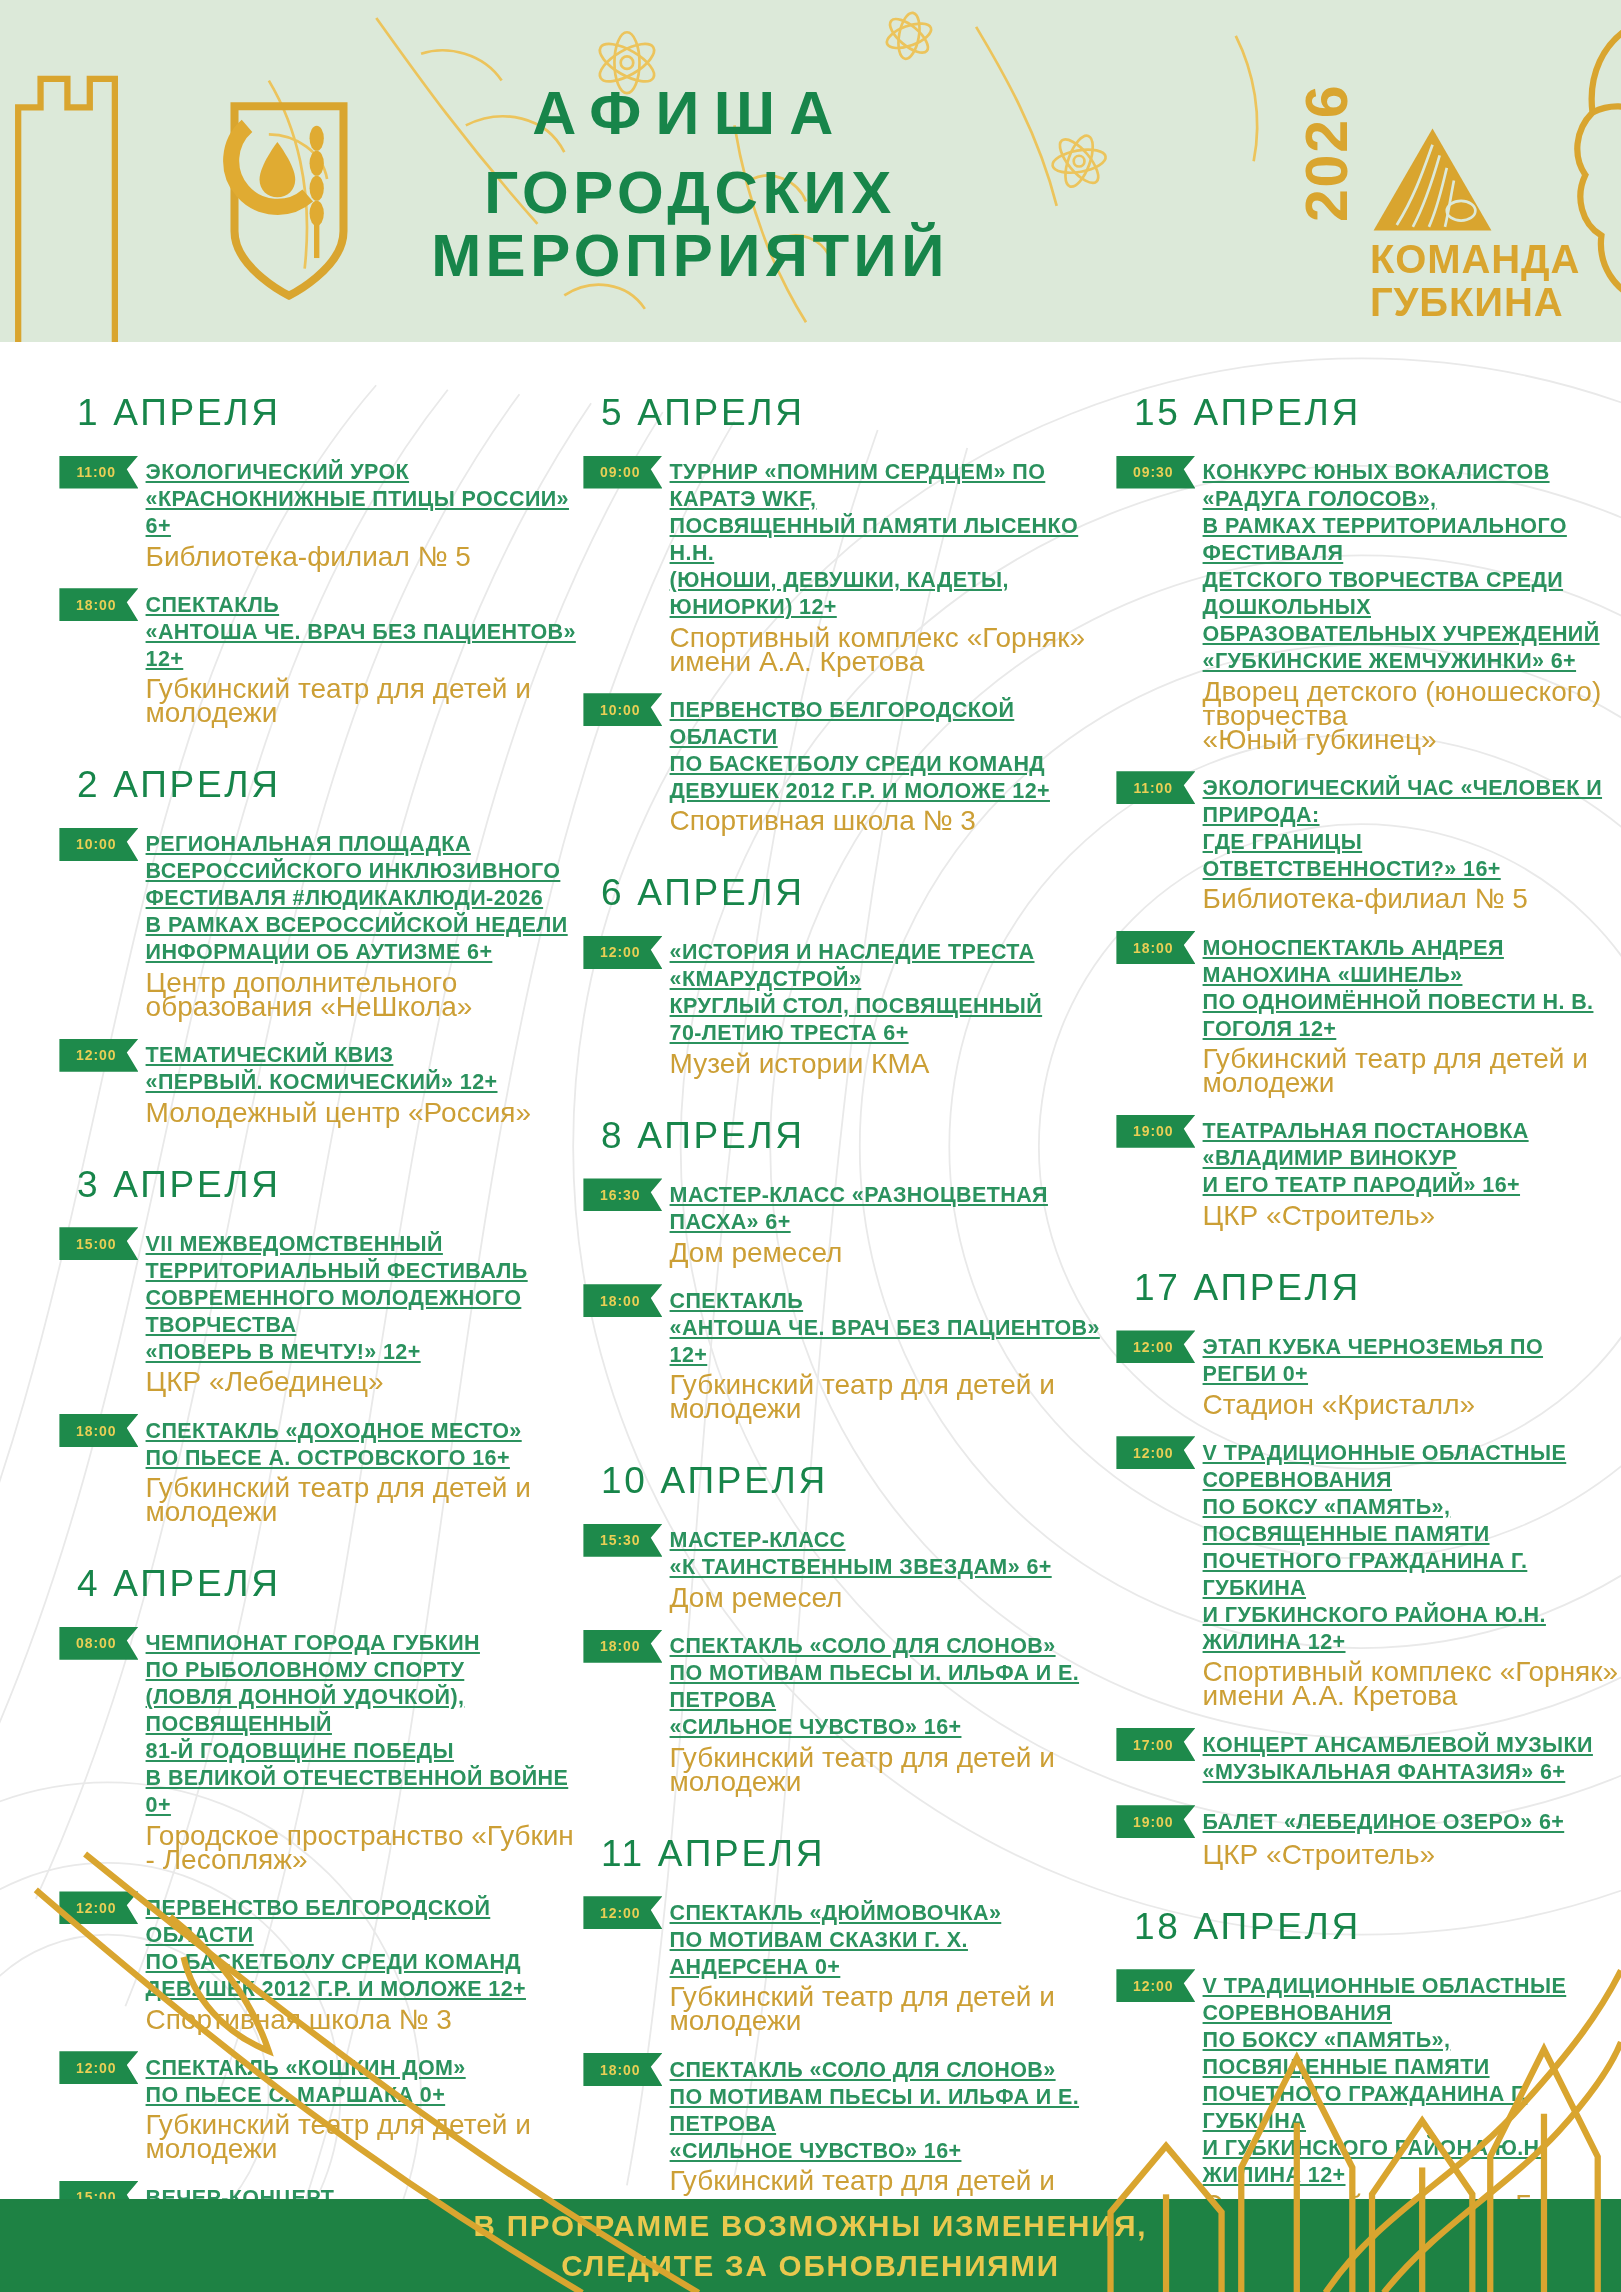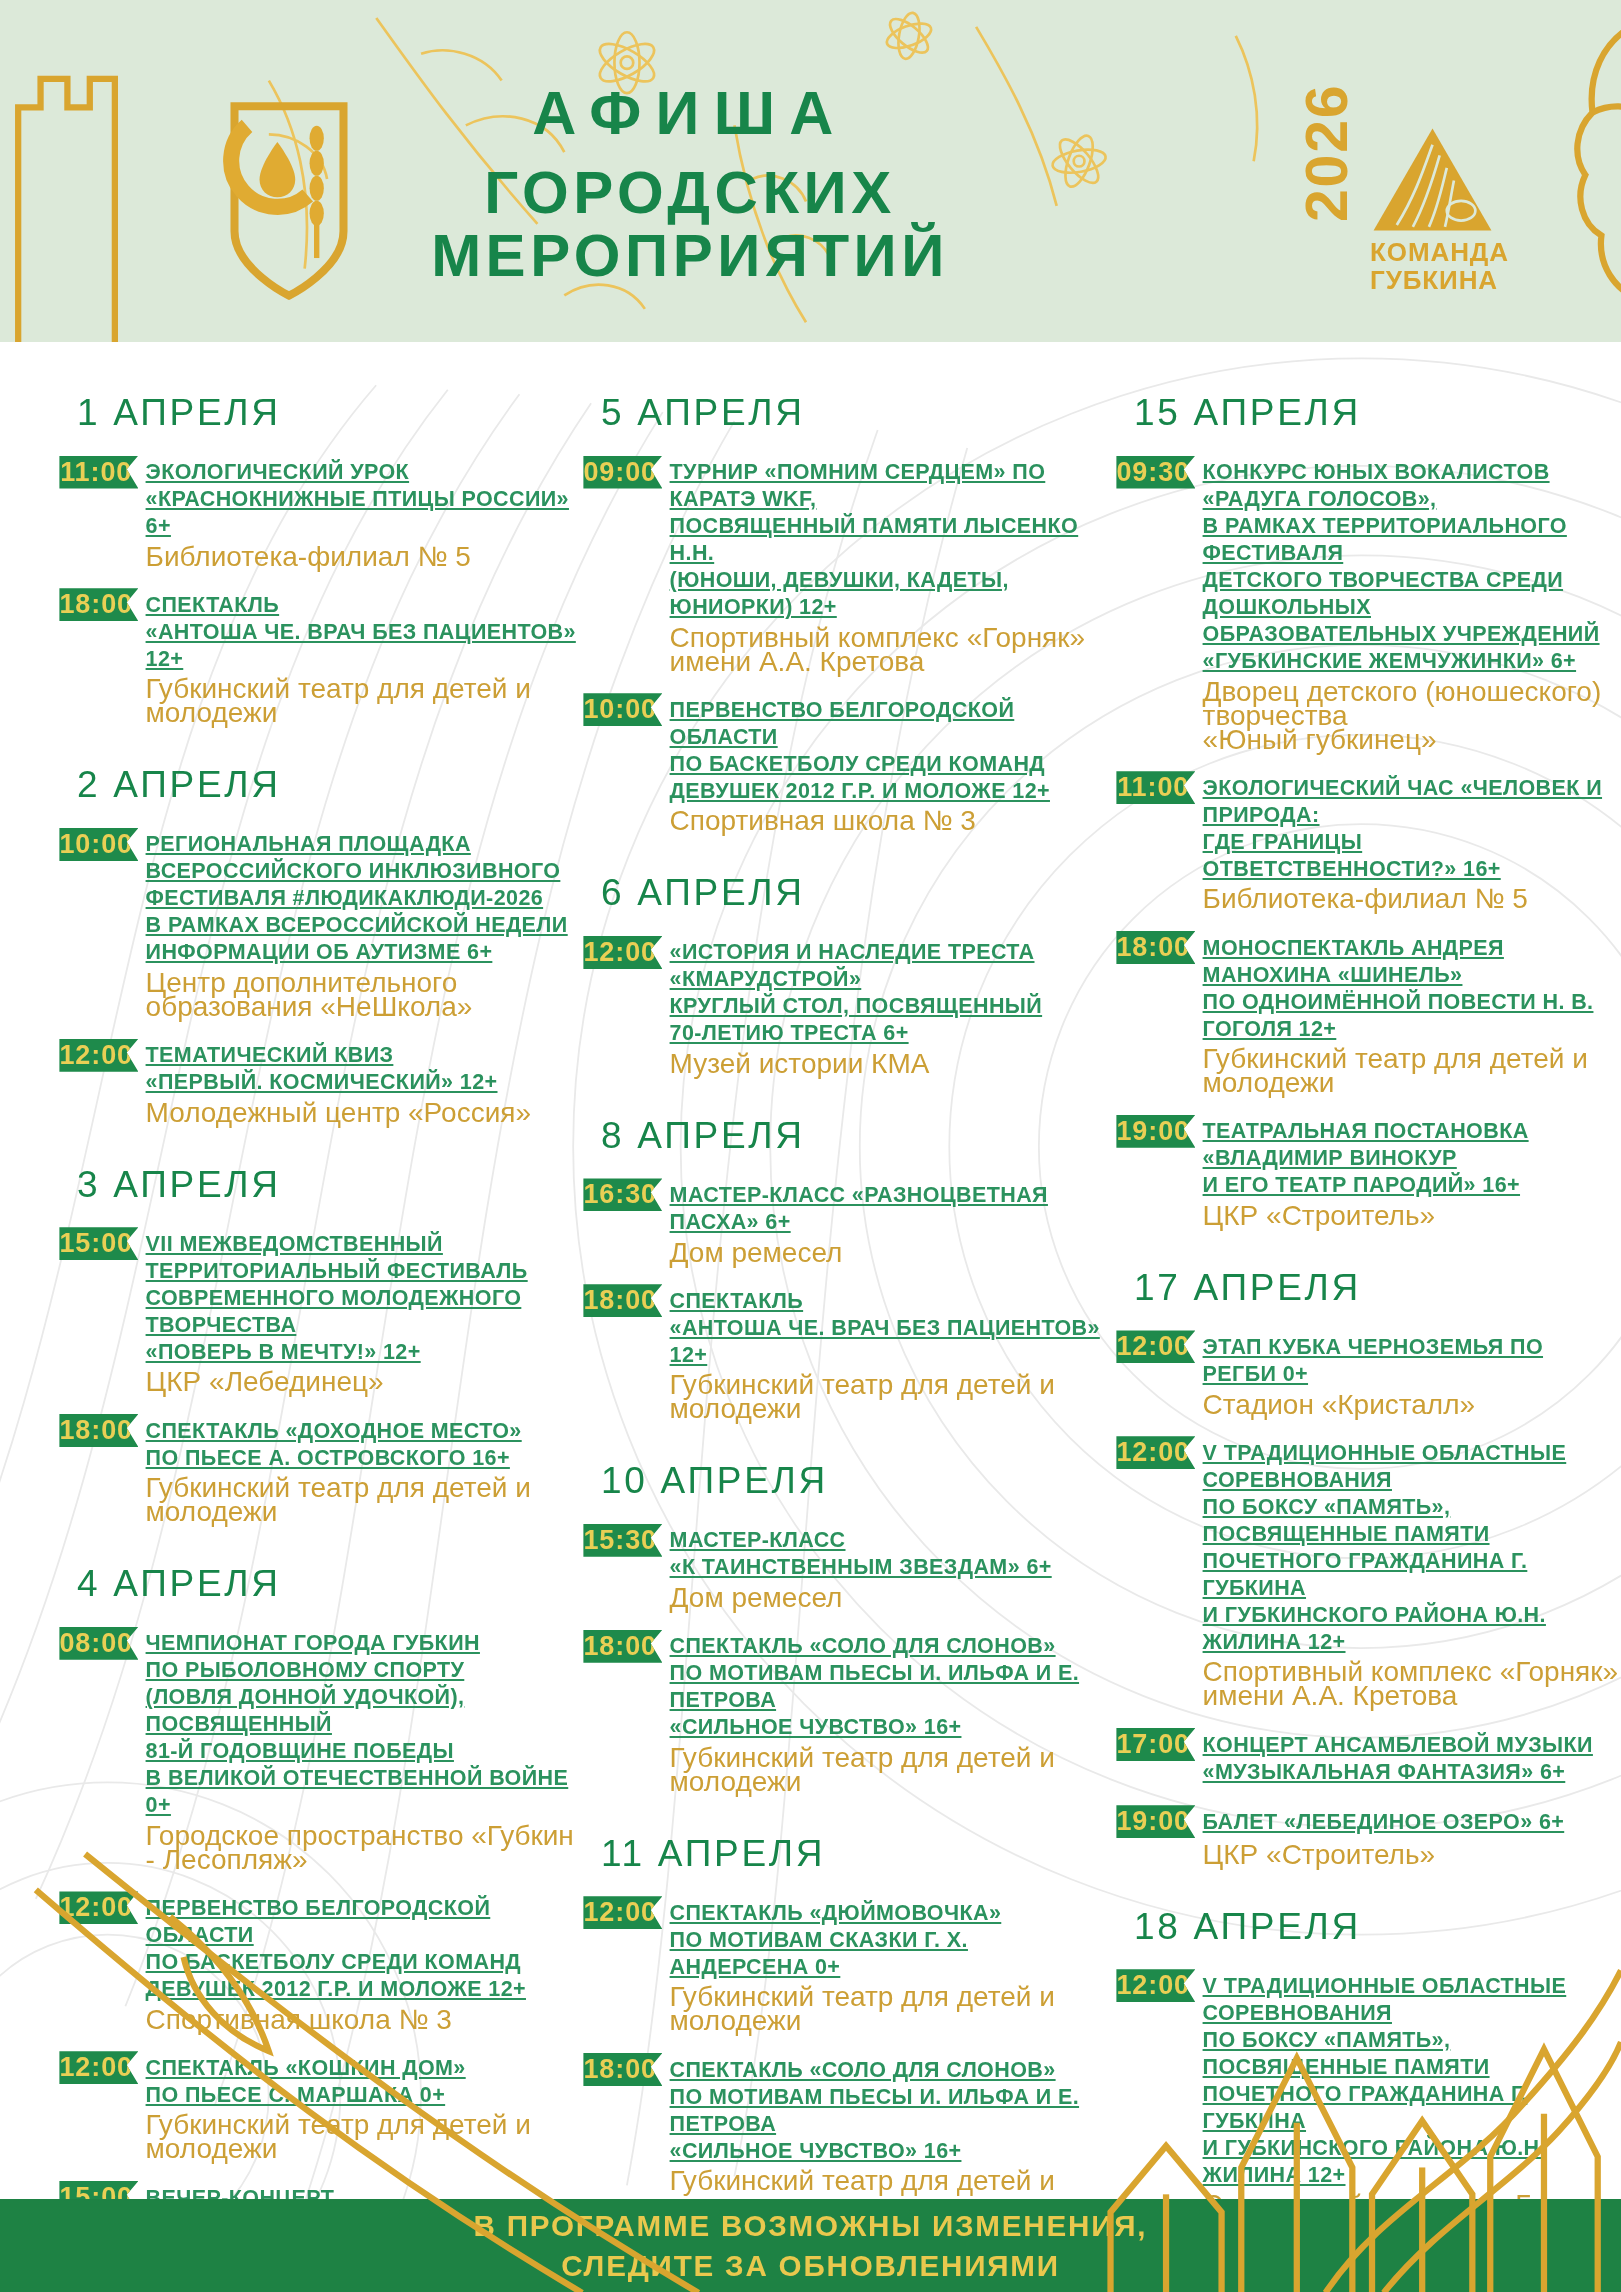--- a/index.html
+++ b/index.html
@@ -14,32 +14,32 @@
   #header{position:absolute;left:0;top:0;width:1621px;height:342px;background:#dce9d9;z-index:1;}
   #header-florals{position:absolute;left:0;top:0;}
   #main-title{position:absolute;left:296px;top:82px;width:788px;text-align:center;color:#17854a;font-weight:800;line-height:1.04;}
   #main-title .t1{font-size:61px;letter-spacing:14.3px;}
   #main-title .t2{font-size:60px;letter-spacing:4.5px;margin-top:17px;}
   #emblem{position:absolute;left:222px;top:79px;}
   #team-logo{position:absolute;left:1300px;top:116px;width:233px;height:206px;}
   #team-year{position:absolute;left:-7.2px;top:106px;transform:rotate(-90deg);transform-origin:left top;
     font-size:59px;font-weight:800;color:#d9a52f;letter-spacing:1.8px;}
   #team-tri{position:absolute;left:70px;top:9px;}
-  #team-name{position:absolute;left:70px;top:122px;color:#d9a52f;font-weight:800;font-size:26px;line-height:1.08;letter-spacing:0.9px;}
+  #team-name{position:absolute;left:70px;top:122px;color:#d9a52f;font-weight:800;font-size:40px;line-height:1.08;letter-spacing:0.9px;}
   #thumb-icon{position:absolute;right:-25px;top:5.4px;}
 
   
   .column{position:absolute;top:392px;width:528px;z-index:1;}
   #col-0{left:54px;} #col-1{left:578px;} #col-2{left:1111px;width:510px;}
   .date-section{margin-top:39px;}
   .date-section:first-child{margin-top:0;}
   .date{font-size:37px;font-weight:400;color:#17854a;letter-spacing:2.7px;margin:0 0 21.5px 23px;font-stretch:condensed;}
   .event{display:grid;grid-template-columns:79px 1fr;column-gap:7.2px;margin:0 0 19.7px 5.4px;align-items:start;}
   .time-badge{width:79px;height:33px;display:flex;align-items:center;justify-content:center;
-     background:#1e8a4b;color:#e9cf55;font-size:27px;font-weight:700;letter-spacing:0.9px;
+     background:#1e8a4b;color:#e9cf55;font-size:14px;font-weight:700;letter-spacing:0.9px;
      clip-path:polygon(0 0,100% 0,calc(100% - 11.6px) 42%,100% 100%,0 100%);padding-right:5.4px;box-sizing:border-box;}
   .event-title{font-size:21.5px;font-weight:700;color:#2b925e;line-height:27px;letter-spacing:0.4px;white-space:pre-line;margin-top:3.6px;text-decoration:underline;}
   .event-venue{grid-column:2;font-size:28px;color:#cc9f35;line-height:24px;margin-top:4.5px;white-space:pre-line;}
 
   
   #footer{position:absolute;left:0;top:2199px;width:1621px;height:94px;background:#1e8244;z-index:2;
      display:flex;flex-direction:column;align-items:center;justify-content:center;}
   #footer .f{color:#e9c84e;font-weight:800;font-size:29.6px;letter-spacing:1.8px;line-height:1.35;text-align:center;}
 </style>
 </head>

